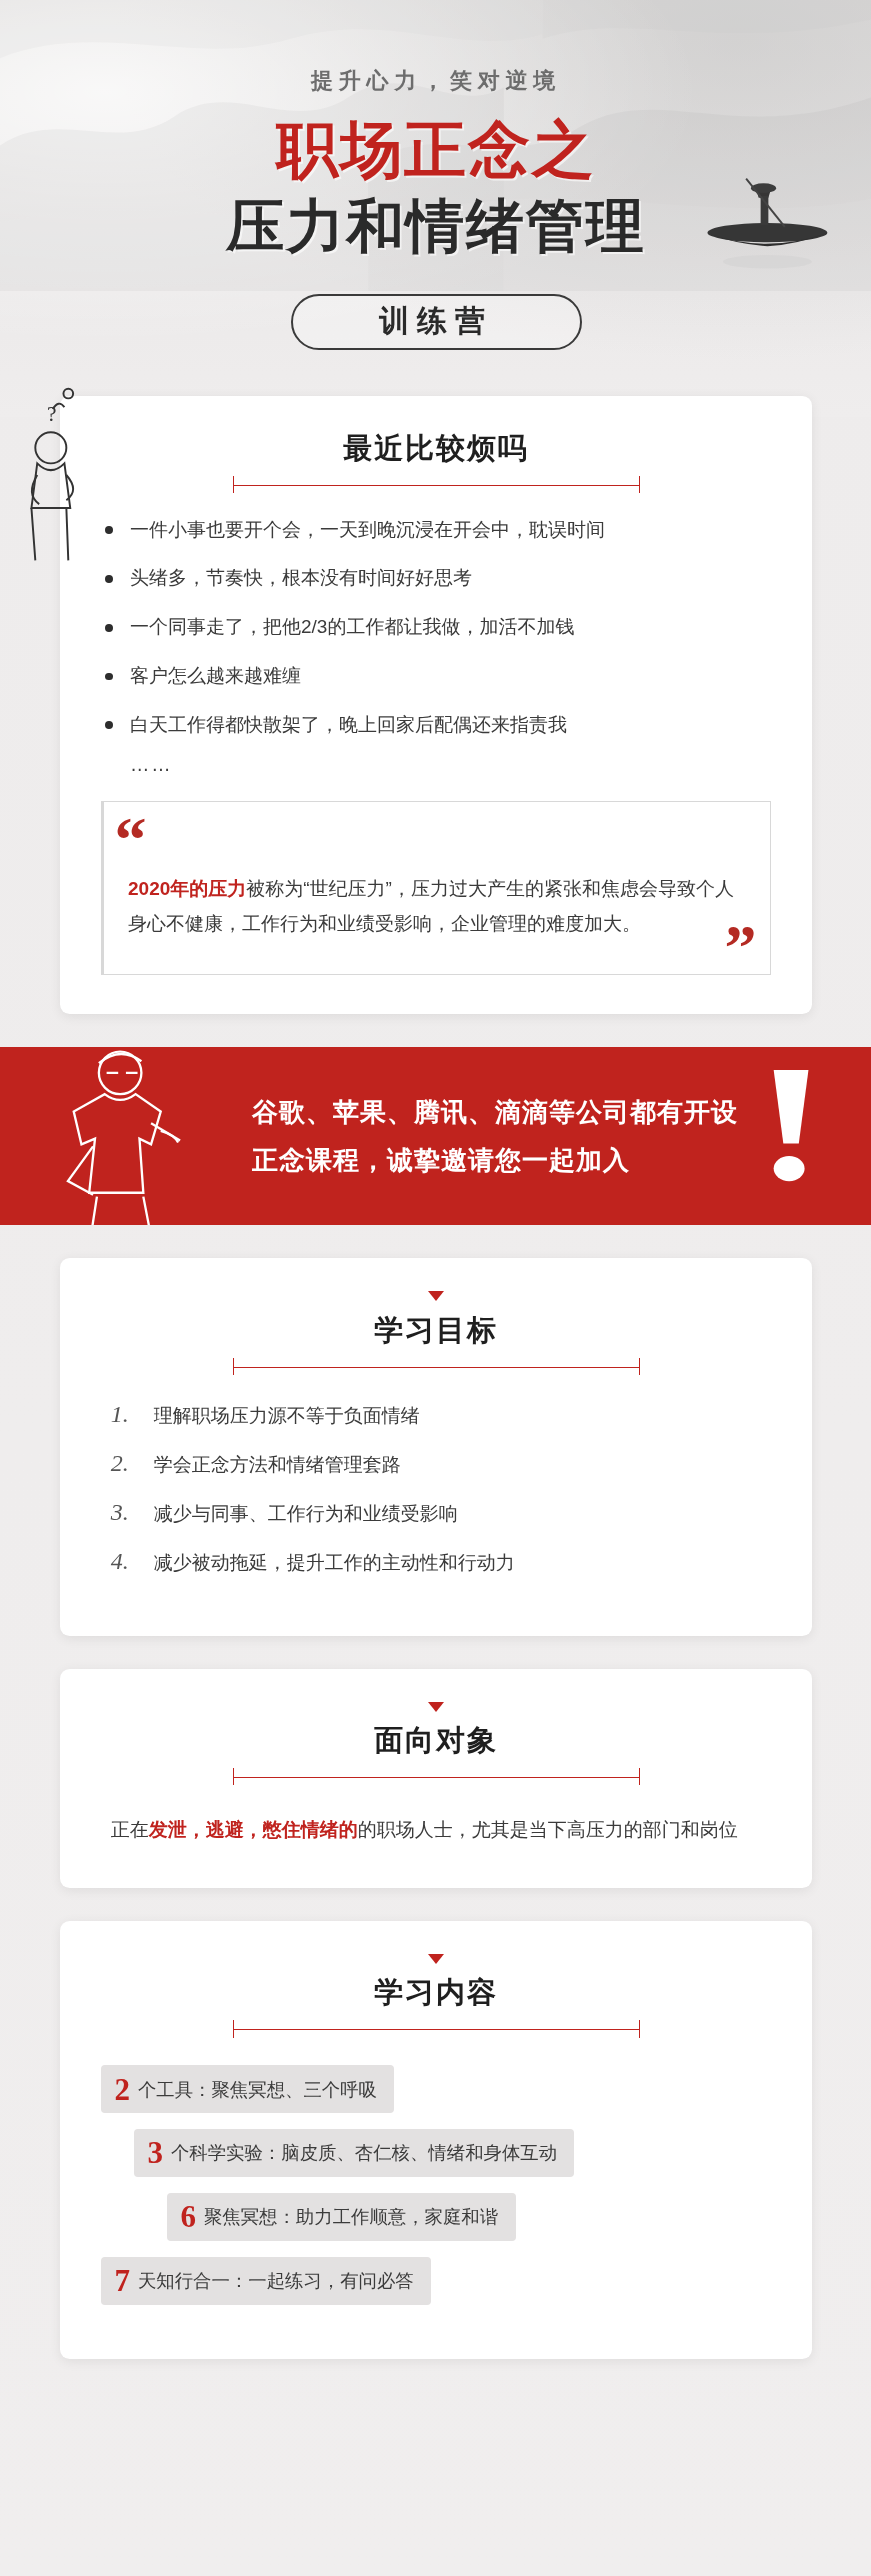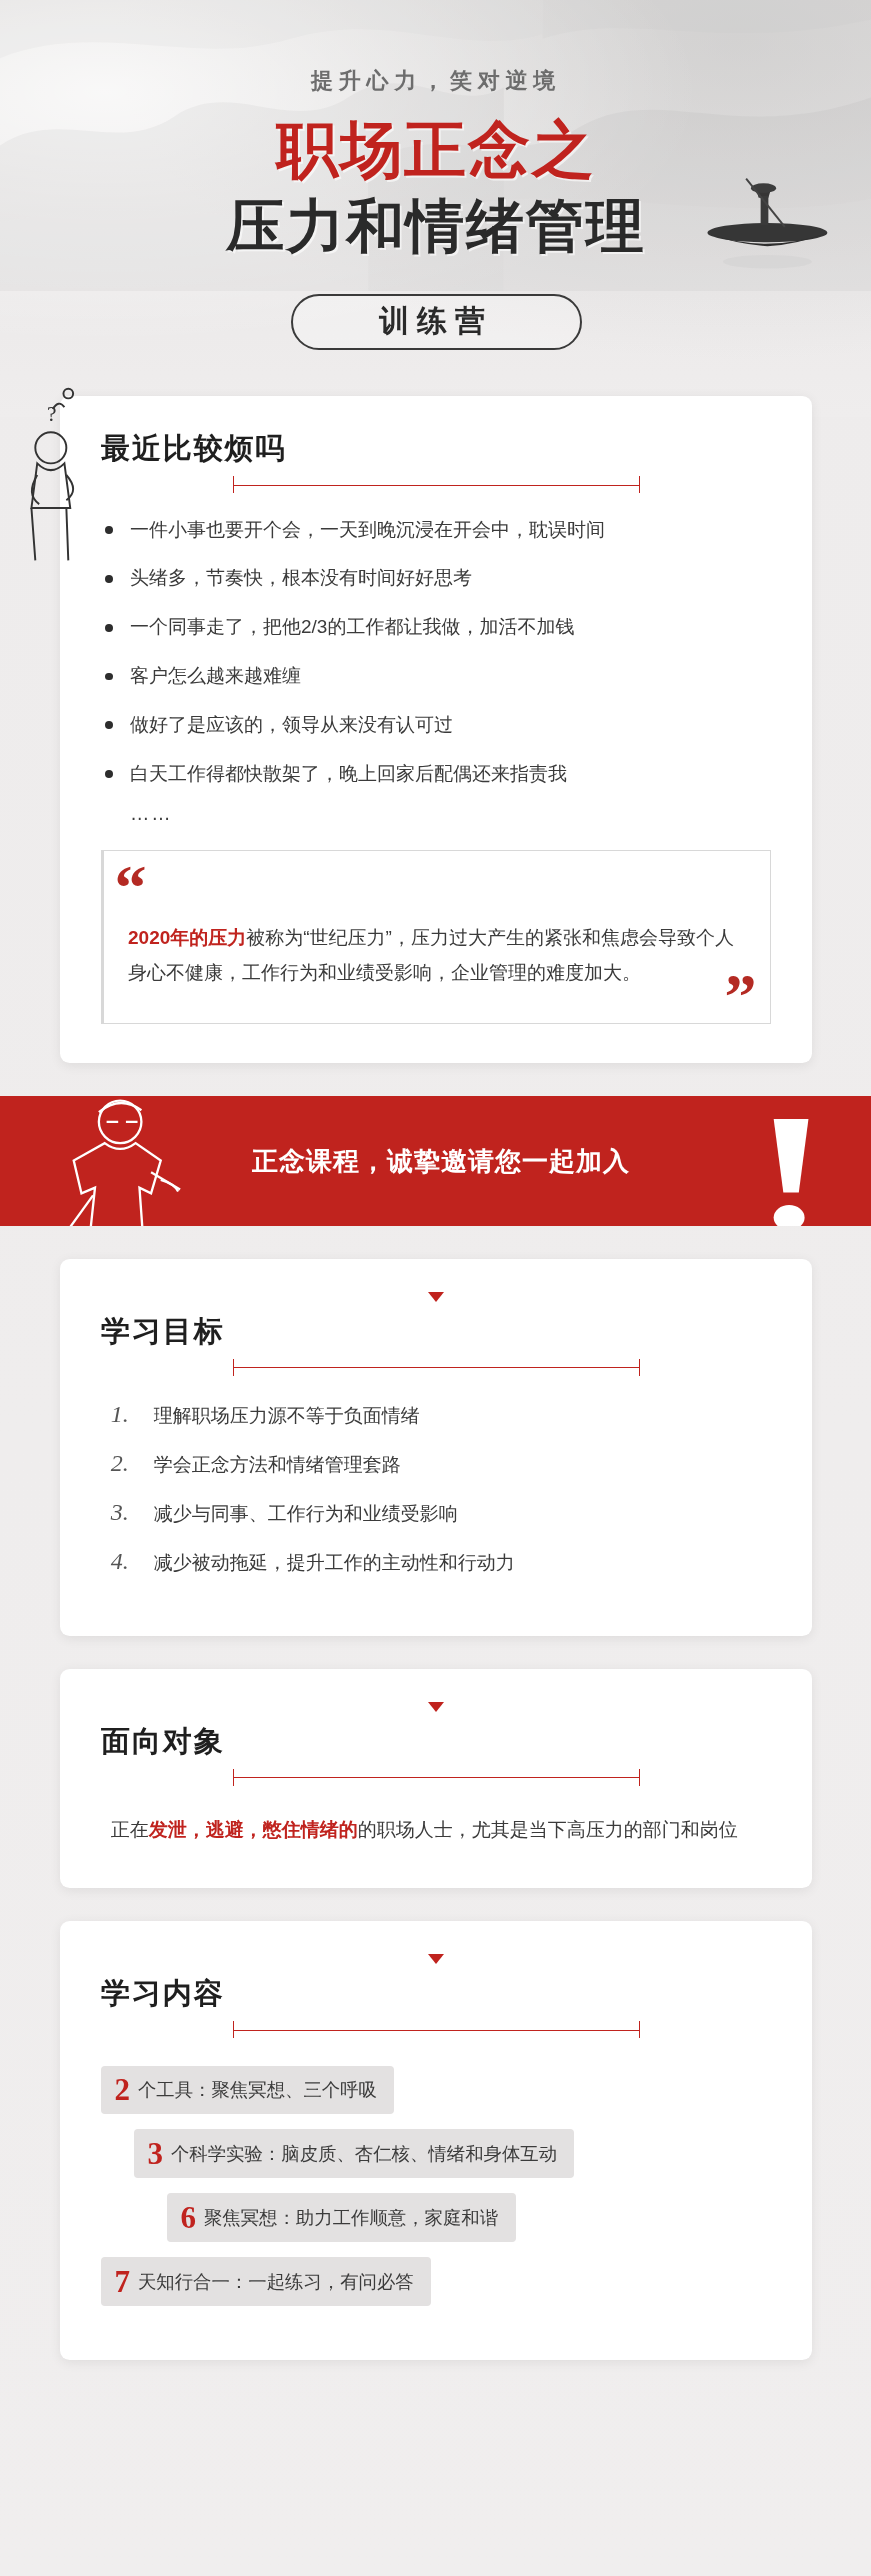--- a/index.html
+++ b/index.html
@@ -83,20 +83,21 @@
   
   .card {
     position: relative;
     background: #fff;
     border-radius: 9.7px;
     box-shadow: 0 2.9px 11.6px rgba(0,0,0,.07);
     margin: 0 60px 33px;
     padding: 33px 41px 39px;
   }
   .card-title {
+    text-align: center;
     font-size: 29px;
     font-weight: bold;
     color: #1f1f1f;
     letter-spacing: 1.9px;
   }
   .title-rule {
     margin: 15.5px auto 0;
     width: 407px;
     height: 1px;
     background: #c0231e;
@@ -285,21 +286,20 @@
 
   <div class="card" style="margin-top:-21px;">
     <div class="card-title">最近比较烦吗</div>
     <div class="title-rule"></div>
 
     <ul class="bullets">
       <li>一件小事也要开个会，一天到晚沉浸在开会中，耽误时间</li>
       <li>头绪多，节奏快，根本没有时间好好思考</li>
       <li>一个同事走了，把他2/3的工作都让我做，加活不加钱</li>
       <li>客户怎么越来越难缠</li>
-      <li>做好了是应该的，领导从来没有认可过</li>
       <li>白天工作得都快散架了，晚上回家后配偶还来指责我</li>
     </ul>
     <div class="ellipsis">……</div>
 
     <div class="quote">
       <span class="quote-mark-open">“</span>
       <span class="quote-mark-close">”</span>
       <p><span class="hl">2020年的压力</span><span>被称为“世纪压力”，压力过大产生的紧张和焦虑会导致个人身心不健康，工作行为和业绩受影响，企业管理的难度加大。</span></p>
     </div>
   </div>
@@ -324,20 +324,21 @@
         <path d="M70,66 q16,12 32,0 l26,18 l-10,34 l-12,-6 l4,56 l-56,0 l6,-56 l-14,6 l-8,-34 Z"></path>
         <path d="M58,120 l-26,36 l26,14"></path>
         <path d="M118,96 l30,18"></path>
         <path d="M62,172 l-8,52 M110,172 l10,52"></path>
         <path d="M44,224 l24,4 M112,226 l26,-4"></path>
         <path d="M128,104 q14,4 18,12"></path>
       </g>
     </svg>
 
     <div class="banner-text">
+      <div>谷歌、苹果、腾讯、滴滴等公司都有开设</div>
       <div>正念课程，诚挚邀请您一起加入</div>
     </div>
 
     <svg class="excl-mark" width="58" height="116" viewBox="0 0 60 120">
       <path d="M10,0 L46,0 L36,76 L20,76 Z" fill="#ffffff"></path>
       <ellipse cx="26" cy="102" rx="16" ry="13" fill="#ffffff"></ellipse>
     </svg>
   </div>
 
   <div class="card">

